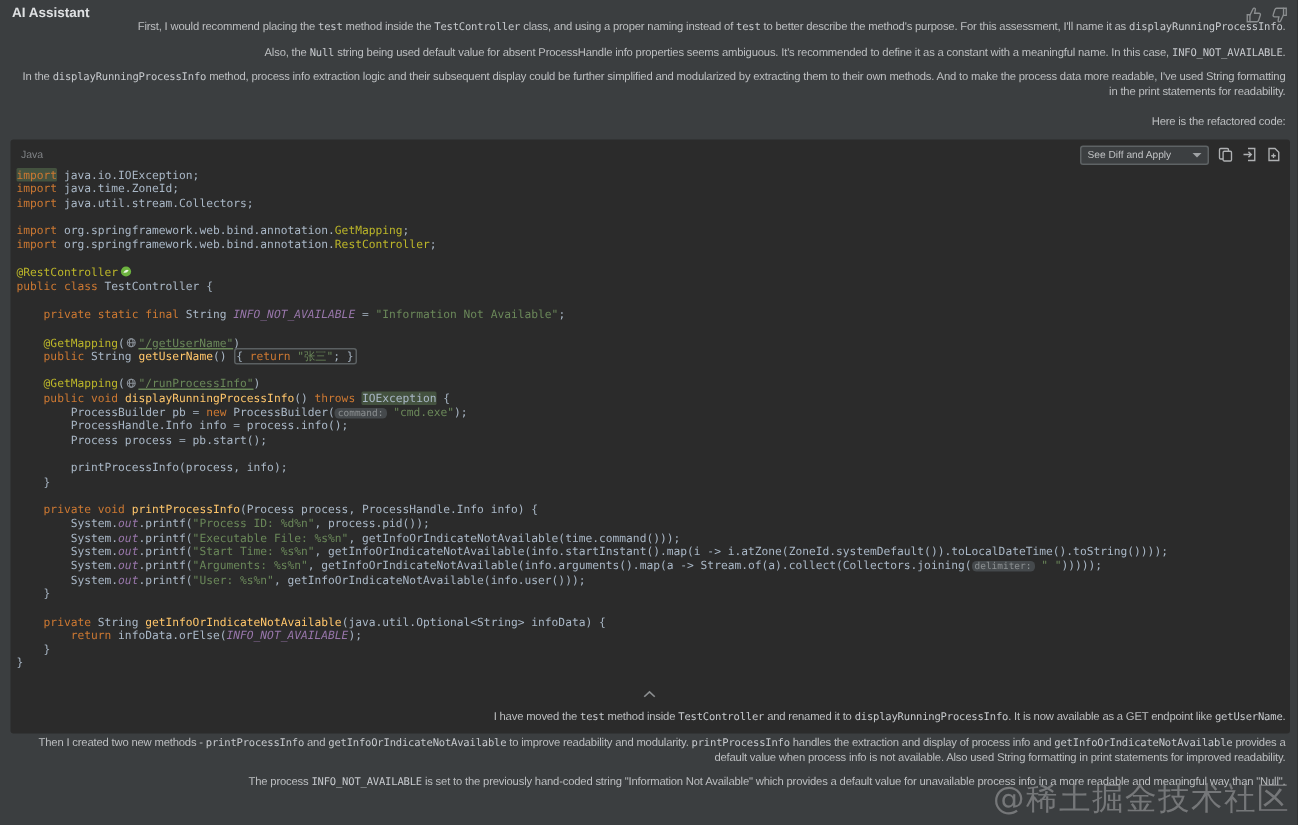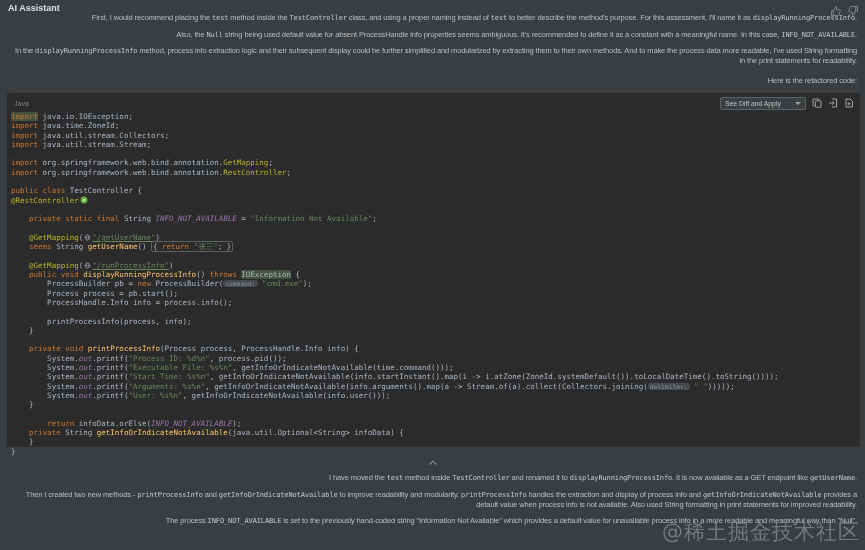--- a/index.html
+++ b/index.html
@@ -21,21 +21,21 @@
     font-size:7.5px; line-height:10px; letter-spacing:-0.12px;
     color:#bdbfc1;
     text-align:right;
   }
   .para .ic {
     font-family:"DejaVu Sans Mono", monospace;
     font-size:7px; color:#c7cace;
   }
   
   .codeblock {
-    position:absolute; left:7px; right:5px; top:93px; height:354px;
+    position:absolute; left:7px; right:5px; top:93px; height:396px;
     background:#2b2b2b; border-radius:2px;
   }
   .code-toolbar {
     display:flex; align-items:center; justify-content:space-between;
     padding:3px 6px 0 7px; height:17px;
   }
   .lang-label { font-size:7px; color:#808386; }
   .toolbar-right { display:flex; align-items:center; gap:5px; }
   .apply-select {
     display:flex; align-items:center; justify-content:space-between;
@@ -134,63 +134,62 @@
           <path d="M2 1h4l2.5 2.5V9H2z"></path>
           <path d="M5 4.3v3M3.5 5.8h3"></path>
         </svg>
       </span>
     </div>
   </div>
   <div id="code-lines">
       <div class="cl"><span class="seg kw hl">import</span><span class="seg d"> java.io.IOException;</span></div>
       <div class="cl"><span class="seg kw">import</span><span class="seg d"> java.time.ZoneId;</span></div>
       <div class="cl"><span class="seg kw">import</span><span class="seg d"> java.util.stream.Collectors;</span></div>
-      <div class="cl"><span class="seg kw">import</span><span class="seg d"> java.util.stream.Stream;</span></div>
       <div class="cl"></div>
       <div class="cl"><span class="seg kw">import</span><span class="seg d"> org.springframework.web.bind.annotation.</span><span class="seg ann">GetMapping</span><span class="seg d">;</span></div>
       <div class="cl"><span class="seg kw">import</span><span class="seg d"> org.springframework.web.bind.annotation.</span><span class="seg ann">RestController</span><span class="seg d">;</span></div>
       <div class="cl"></div>
-      <div class="cl"><span class="seg kw">public class </span><span class="seg d">TestController {</span></div>
       <div class="cl"><span class="seg ann">@RestController</span><span class="code-icon"><svg width="8" height="8" viewBox="0 0 8 8">
             <circle cx="4" cy="4" r="3.4" fill="#6db33f"></circle>
             <path d="M2.2 4.6 Q3.8 2.2 5.8 3.2 Q4.4 5.6 2.2 4.6" fill="#eaf5e2"></path>
           </svg></span></div>
+      <div class="cl"><span class="seg kw">public class </span><span class="seg d">TestController {</span></div>
       <div class="cl"></div>
       <div class="cl"><span class="seg d">    </span><span class="seg kw">private static final </span><span class="seg d">String </span><span class="seg const">INFO_NOT_AVAILABLE</span><span class="seg d"> = </span><span class="seg str">"Information Not Available"</span><span class="seg d">;</span></div>
       <div class="cl"></div>
       <div class="cl"><span class="seg d">    </span><span class="seg ann">@GetMapping</span><span class="seg d">(</span><span class="code-icon"><svg width="7" height="7" viewBox="0 0 8 8" fill="none" stroke="#8a9199" stroke-width="0.8">
             <circle cx="4" cy="4" r="3"></circle>
             <line x1="1" y1="4" x2="7" y2="4"></line>
             <ellipse cx="4" cy="4" rx="1.4" ry="3"></ellipse>
           </svg></span><span class="seg strlink">"/getUserName"</span><span class="seg d">)</span></div>
-      <div class="cl"><span class="seg d">    </span><span class="seg kw">seems </span><span class="seg d">String </span><span class="seg mname">getUserName</span><span class="seg d">() </span><span class="box"><span class="seg d">{ </span><span class="seg kw">return </span><span class="seg str">"张三"</span><span class="seg d">; }</span></span></div>
+      <div class="cl"><span class="seg d">    </span><span class="seg kw">public </span><span class="seg d">String </span><span class="seg mname">getUserName</span><span class="seg d">() </span><span class="box"><span class="seg d">{ </span><span class="seg kw">return </span><span class="seg str">"张三"</span><span class="seg d">; }</span></span></div>
       <div class="cl"></div>
       <div class="cl"><span class="seg d">    </span><span class="seg ann">@GetMapping</span><span class="seg d">(</span><span class="code-icon"><svg width="7" height="7" viewBox="0 0 8 8" fill="none" stroke="#8a9199" stroke-width="0.8">
             <circle cx="4" cy="4" r="3"></circle>
             <line x1="1" y1="4" x2="7" y2="4"></line>
             <ellipse cx="4" cy="4" rx="1.4" ry="3"></ellipse>
           </svg></span><span class="seg strlink">"/runProcessInfo"</span><span class="seg d">)</span></div>
       <div class="cl"><span class="seg d">    </span><span class="seg kw">public void </span><span class="seg mname">displayRunningProcessInfo</span><span class="seg d">() </span><span class="seg kw">throws </span><span class="seg d hl">IOException</span><span class="seg d"> {</span></div>
       <div class="cl"><span class="seg d">        ProcessBuilder pb = </span><span class="seg kw">new </span><span class="seg d">ProcessBuilder(</span><span class="seg inlay">command:</span><span class="seg d"> </span><span class="seg str">"cmd.exe"</span><span class="seg d">);</span></div>
+      <div class="cl"><span class="seg d">        ProcessHandle.Info info = process.info();</span></div>
       <div class="cl"><span class="seg d">        Process process = pb.start();</span></div>
-      <div class="cl"><span class="seg d">        ProcessHandle.Info info = process.info();</span></div>
       <div class="cl"></div>
       <div class="cl"><span class="seg d">        printProcessInfo(process, info);</span></div>
       <div class="cl"><span class="seg d">    }</span></div>
       <div class="cl"></div>
       <div class="cl"><span class="seg d">    </span><span class="seg kw">private void </span><span class="seg mname">printProcessInfo</span><span class="seg d">(Process process, ProcessHandle.Info info) {</span></div>
       <div class="cl"><span class="seg d">        System.</span><span class="seg field">out</span><span class="seg d">.printf(</span><span class="seg str">"Process ID: %d%n"</span><span class="seg d">, process.pid());</span></div>
       <div class="cl"><span class="seg d">        System.</span><span class="seg field">out</span><span class="seg d">.printf(</span><span class="seg str">"Executable File: %s%n"</span><span class="seg d">, getInfoOrIndicateNotAvailable(time.command()));</span></div>
       <div class="cl"><span class="seg d">        System.</span><span class="seg field">out</span><span class="seg d">.printf(</span><span class="seg str">"Start Time: %s%n"</span><span class="seg d">, getInfoOrIndicateNotAvailable(info.startInstant().map(i -&gt; i.atZone(ZoneId.systemDefault()).toLocalDateTime().toString())));</span></div>
       <div class="cl"><span class="seg d">        System.</span><span class="seg field">out</span><span class="seg d">.printf(</span><span class="seg str">"Arguments: %s%n"</span><span class="seg d">, getInfoOrIndicateNotAvailable(info.arguments().map(a -&gt; Stream.of(a).collect(Collectors.joining(</span><span class="seg inlay">delimiter:</span><span class="seg d"> </span><span class="seg str">" "</span><span class="seg d">)))));</span></div>
       <div class="cl"><span class="seg d">        System.</span><span class="seg field">out</span><span class="seg d">.printf(</span><span class="seg str">"User: %s%n"</span><span class="seg d">, getInfoOrIndicateNotAvailable(info.user()));</span></div>
       <div class="cl"><span class="seg d">    }</span></div>
       <div class="cl"></div>
+      <div class="cl"><span class="seg d">    </span><span class="seg kw">private </span><span class="seg d">String </span><span class="seg mname">getInfoOrIndicateNotAvailable</span><span class="seg d">(java.util.Optional&lt;String&gt; infoData) {</span></div>
       <div class="cl"><span class="seg d">        </span><span class="seg kw">return </span><span class="seg d">infoData.orElse(</span><span class="seg const">INFO_NOT_AVAILABLE</span><span class="seg d">);</span></div>
-      <div class="cl"><span class="seg d">    </span><span class="seg kw">private </span><span class="seg d">String </span><span class="seg mname">getInfoOrIndicateNotAvailable</span><span class="seg d">(java.util.Optional&lt;String&gt; infoData) {</span></div>
       <div class="cl"><span class="seg d">    }</span></div>
       <div class="cl"><span class="seg d">}</span></div>
     </div>
 </div>
 
 <div class="collapse">
   <svg width="10" height="8" viewBox="0 0 10 8" fill="none" stroke="#8b8e90" stroke-width="1.1">
     <path d="M1.5 5.5 5 2.2 8.5 5.5"></path>
   </svg>
 </div>

